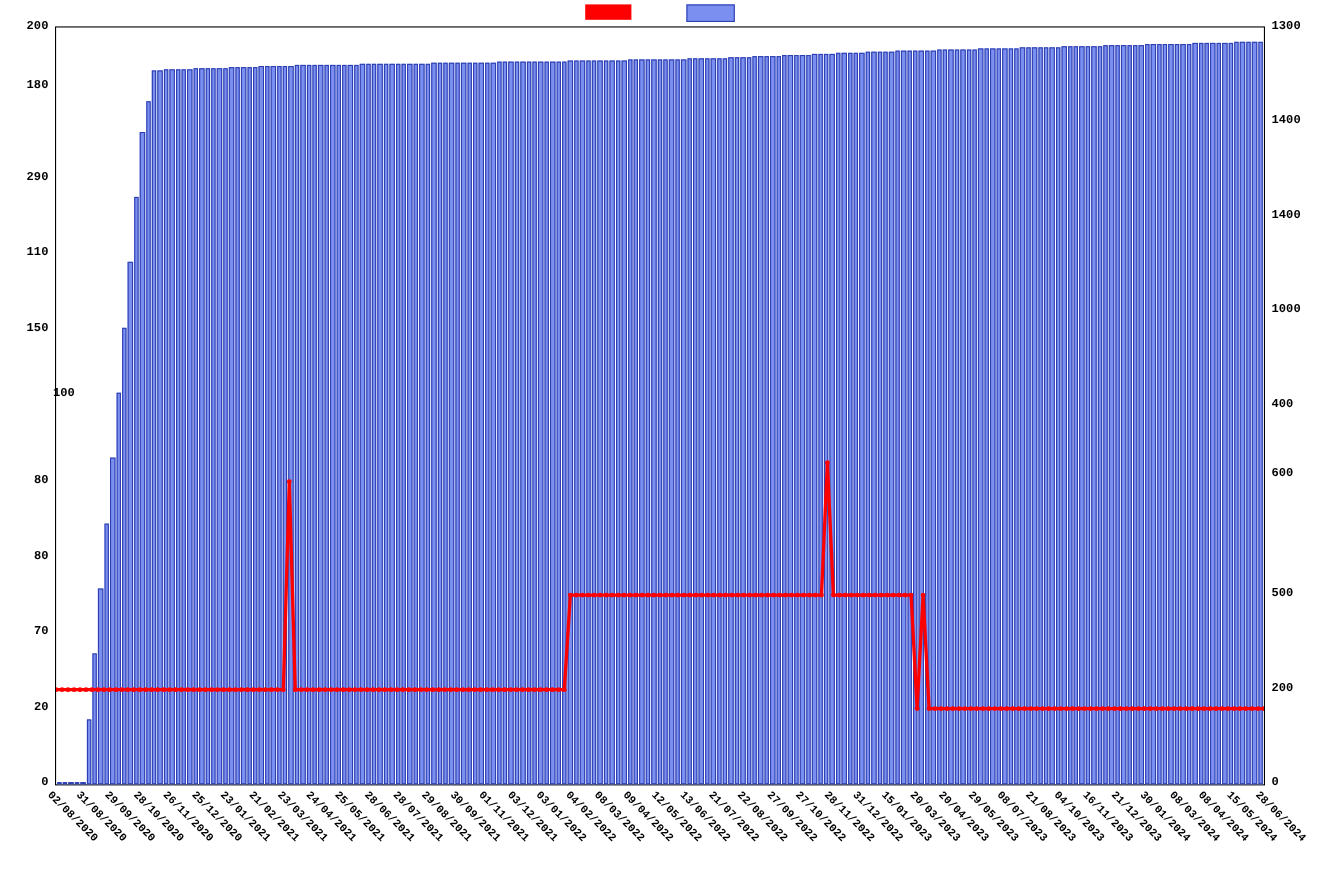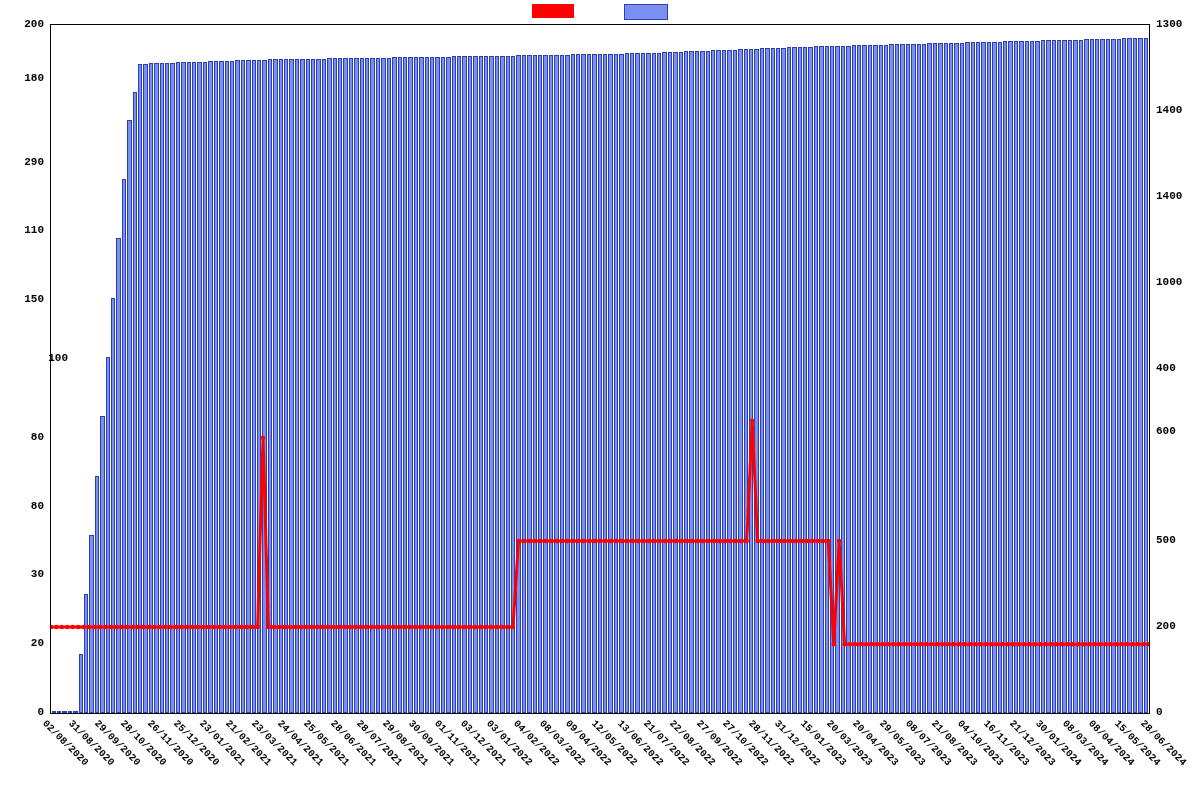--- a/index.html
+++ b/index.html
@@ -91,21 +91,21 @@
 <div id="chart-wrap">
 
   <div class="legend">
     <span class="swatch" style="background:#ff0000"></span>
     <span class="swatch" style="background:#7a8ff0;border:1px solid #2e3fb0"></span>
   </div>
 
   <div class="yaxis-left" id="yaxis-left">
       <div style="top: 682px;">0</div>
       <div style="top: 613.2px;">20</div>
-      <div style="top: 544.4px;">30</div>
+      <div style="top: 544.4px;">70</div>
       <div style="top: 475.6px;">80</div>
       <div style="top: 406.8px;">80</div>
       <div style="top: 328px; margin-left: 24px;">100</div>
       <div style="top: 269.2px;">150</div>
       <div style="top: 200.4px;">110</div>
       <div style="top: 131.6px;">290</div>
       <div style="top: 48px;">180</div>
       <div style="top: -6px;">200</div>
     </div>
   <div class="yaxis-right" id="yaxis-right">

